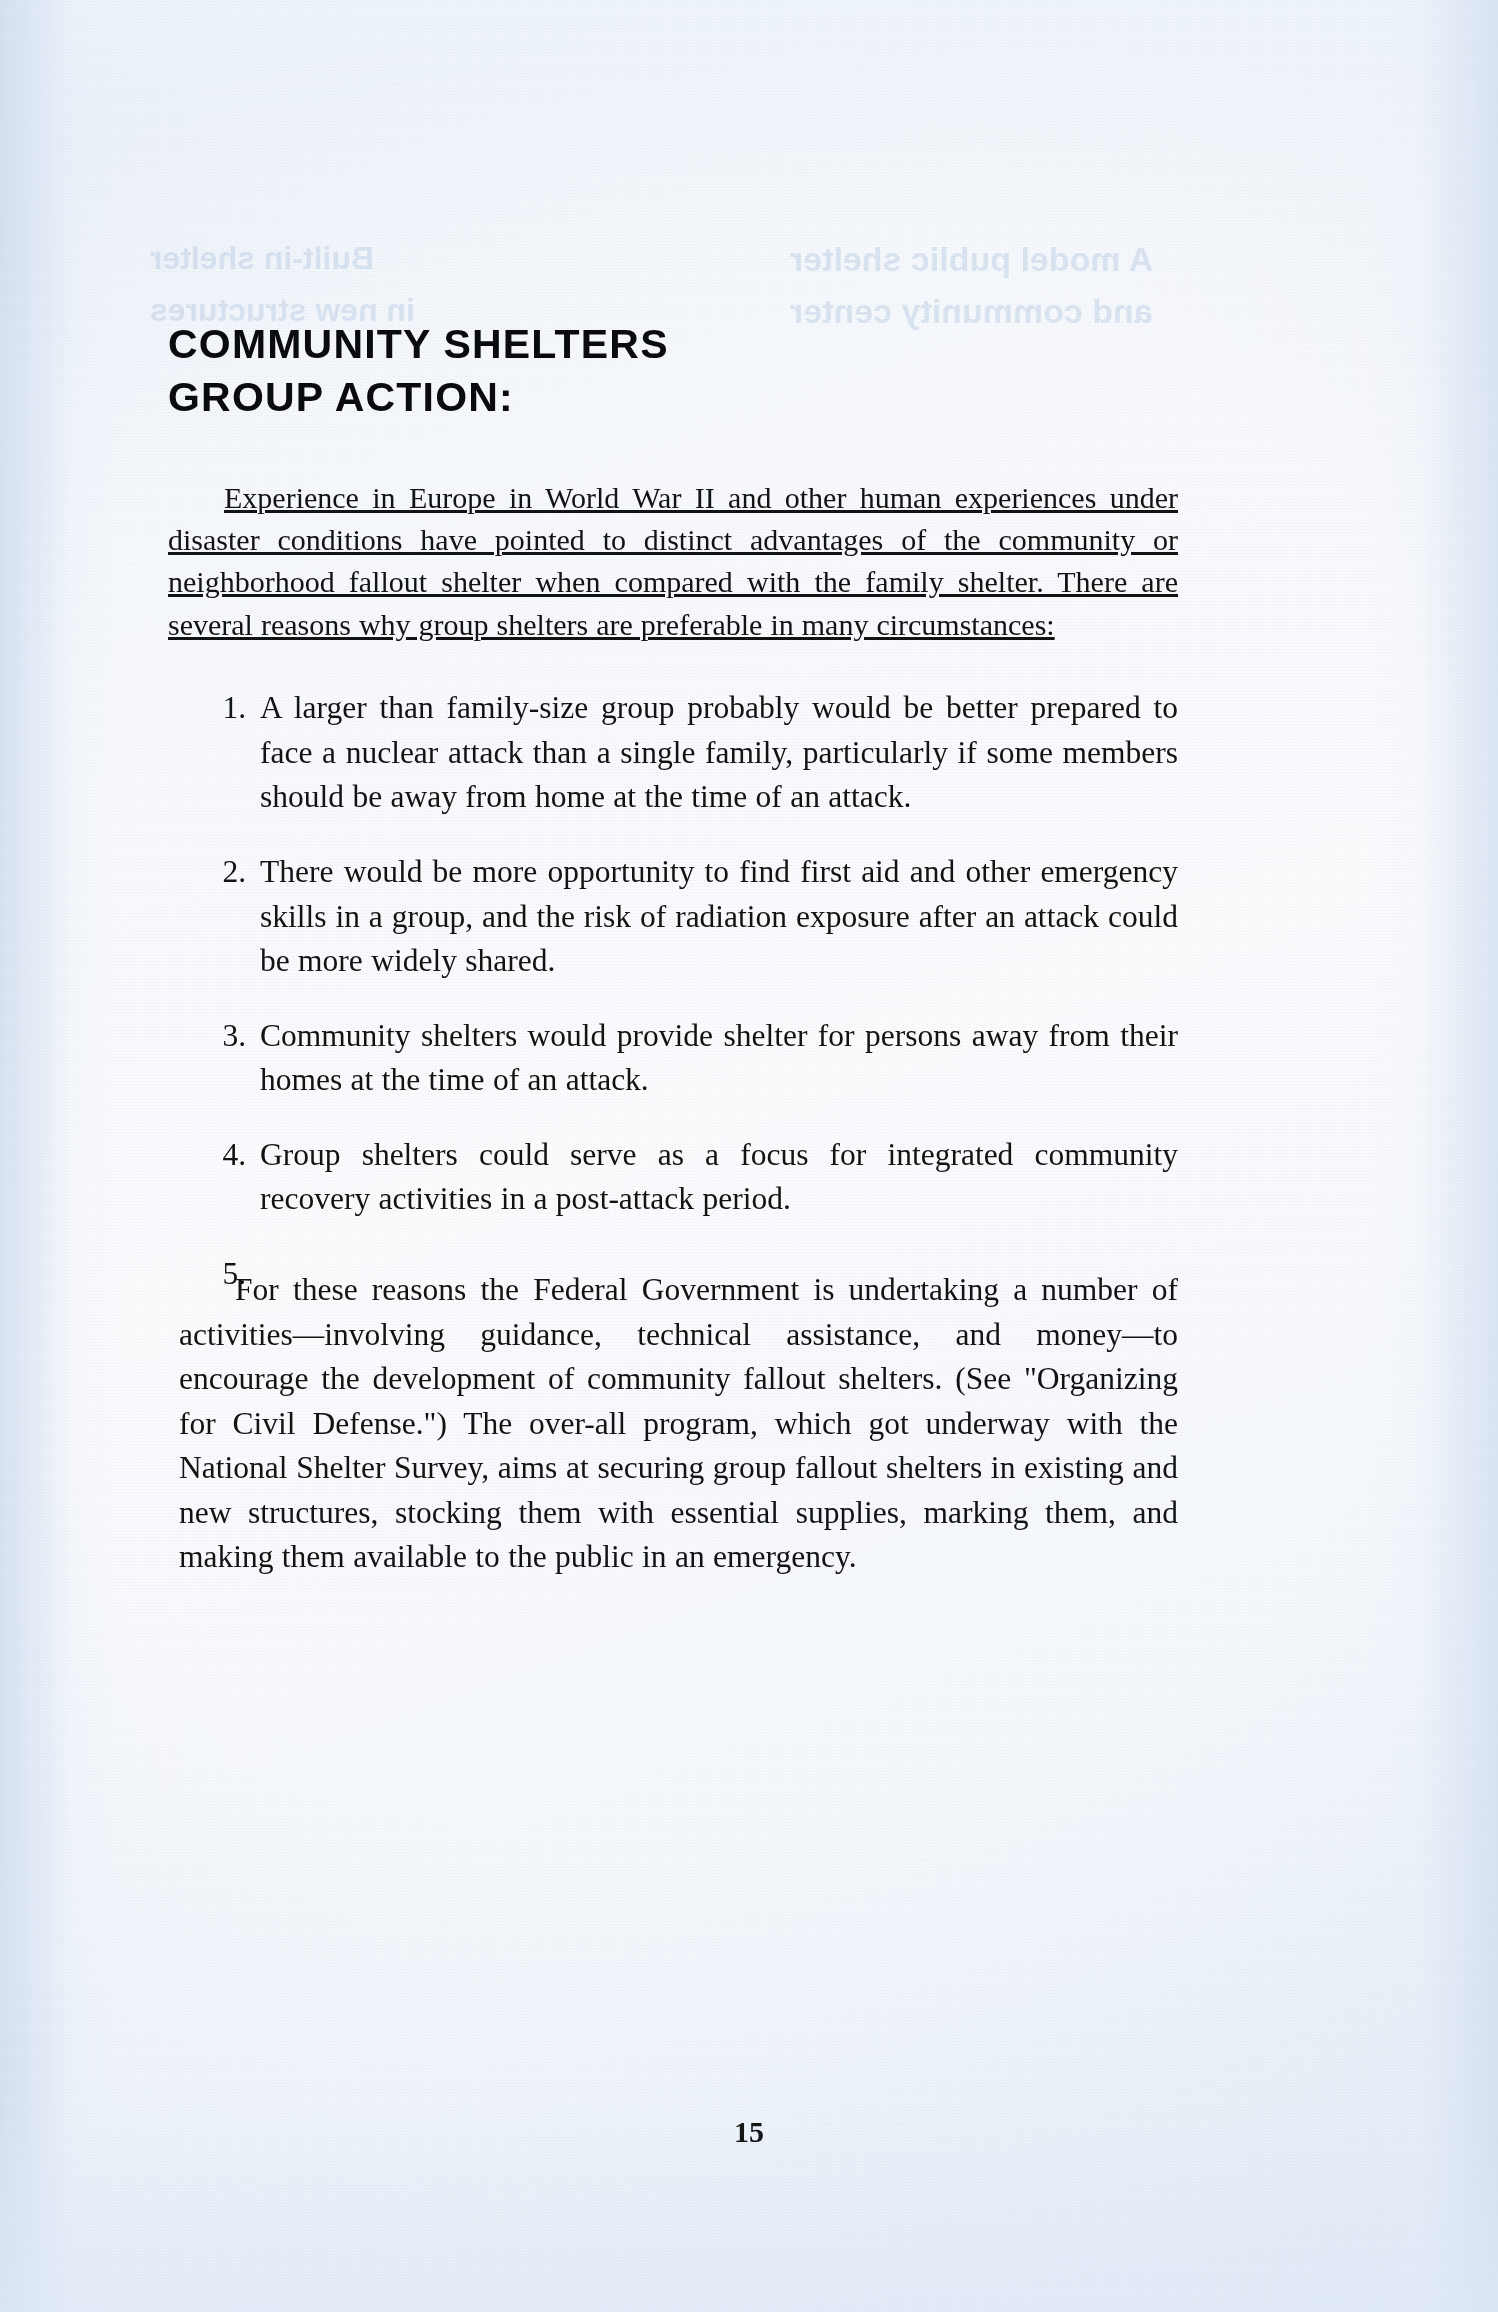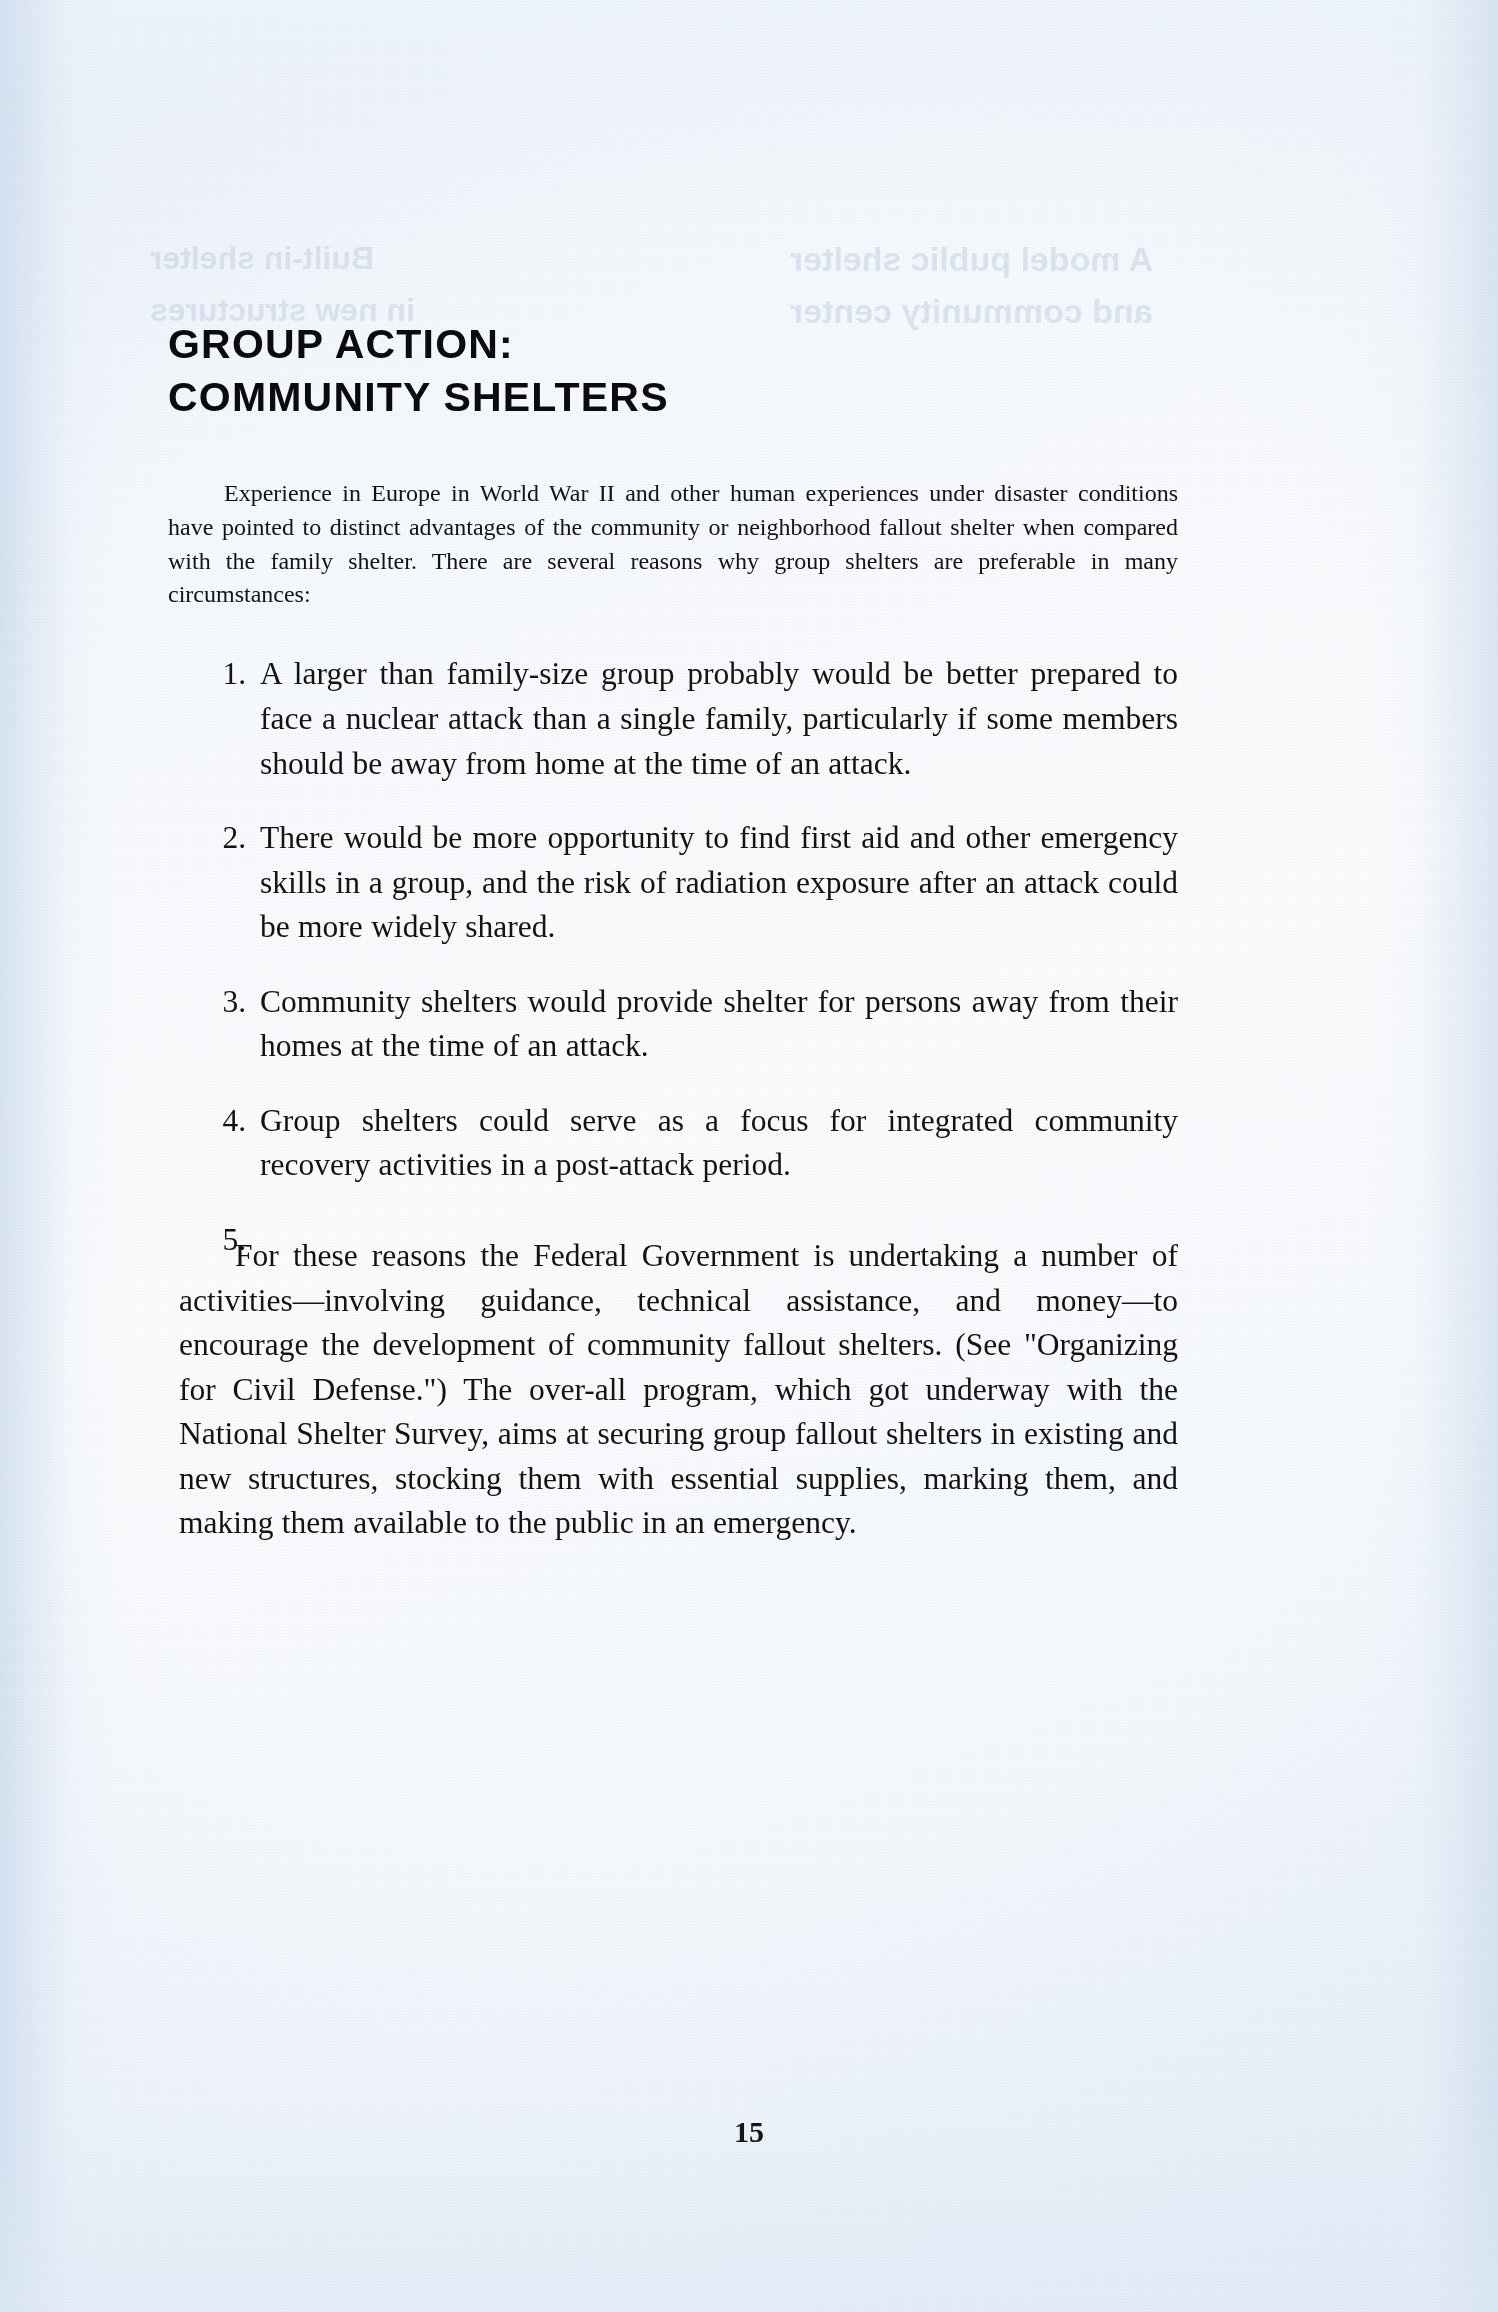--- a/index.html
+++ b/index.html
@@ -81,26 +81,27 @@
     font-weight: bold;
     font-size: 41px;
     letter-spacing: 1.2px;
     line-height: 1.30;
     margin: 0 0 52px 0;
     color: #08090b;
   }
   h1.doc-title .tline { display: block; }
 
   p.body-para {
-    font-size: 24px;
+    font-size: 30px;
     line-height: 1.415;
     margin: 0 0 40px 0;
     text-align: justify;
     text-indent: 56px;
     word-spacing: 0.5px;
+    text-decoration: underline;
   }
 
   ol.reasons {
     list-style: none;
     margin: 36px 0 30px 0;
     padding: 0 0 0 40px;
   }
   ol.reasons li {
     position: relative;
     font-size: 31.5px;
@@ -166,22 +167,22 @@
   <div class="bleed-layer">
     <div class="bleed" style="left:790px; top:240px; font-size:34px; font-weight:bold;">A model public shelter</div>
     <div class="bleed" style="left:790px; top:292px; font-size:34px; font-weight:bold;">and community center</div>
     <div class="bleed" style="left:150px; top:240px; font-size:32px; font-weight:bold;">Built-in shelter</div>
     <div class="bleed" style="left:150px; top:292px; font-size:32px; font-weight:bold;">in new structures</div>
   </div>
 
   <div class="content">
 
     <h1 class="doc-title">
+      <span class="tline">COMMUNITY SHELTERS</span>
       <span class="tline">GROUP ACTION:</span>
-      <span class="tline">COMMUNITY SHELTERS</span>
     </h1>
 
     <p class="body-para">Experience in Europe in World War II and other human experiences under disaster conditions have pointed to distinct advantages of the community or neighborhood fallout shelter when compared with the family shelter.  There are several reasons why group shelters are preferable in many circumstances:</p>
 
     <ol class="reasons">
       <li>
         <span class="num">1.</span>
         <span>A larger than family-size group probably would be better prepared to face a nuclear attack than a single family, particularly if some members should be away from home at the time of an attack.</span>
       </li>
       <li>

